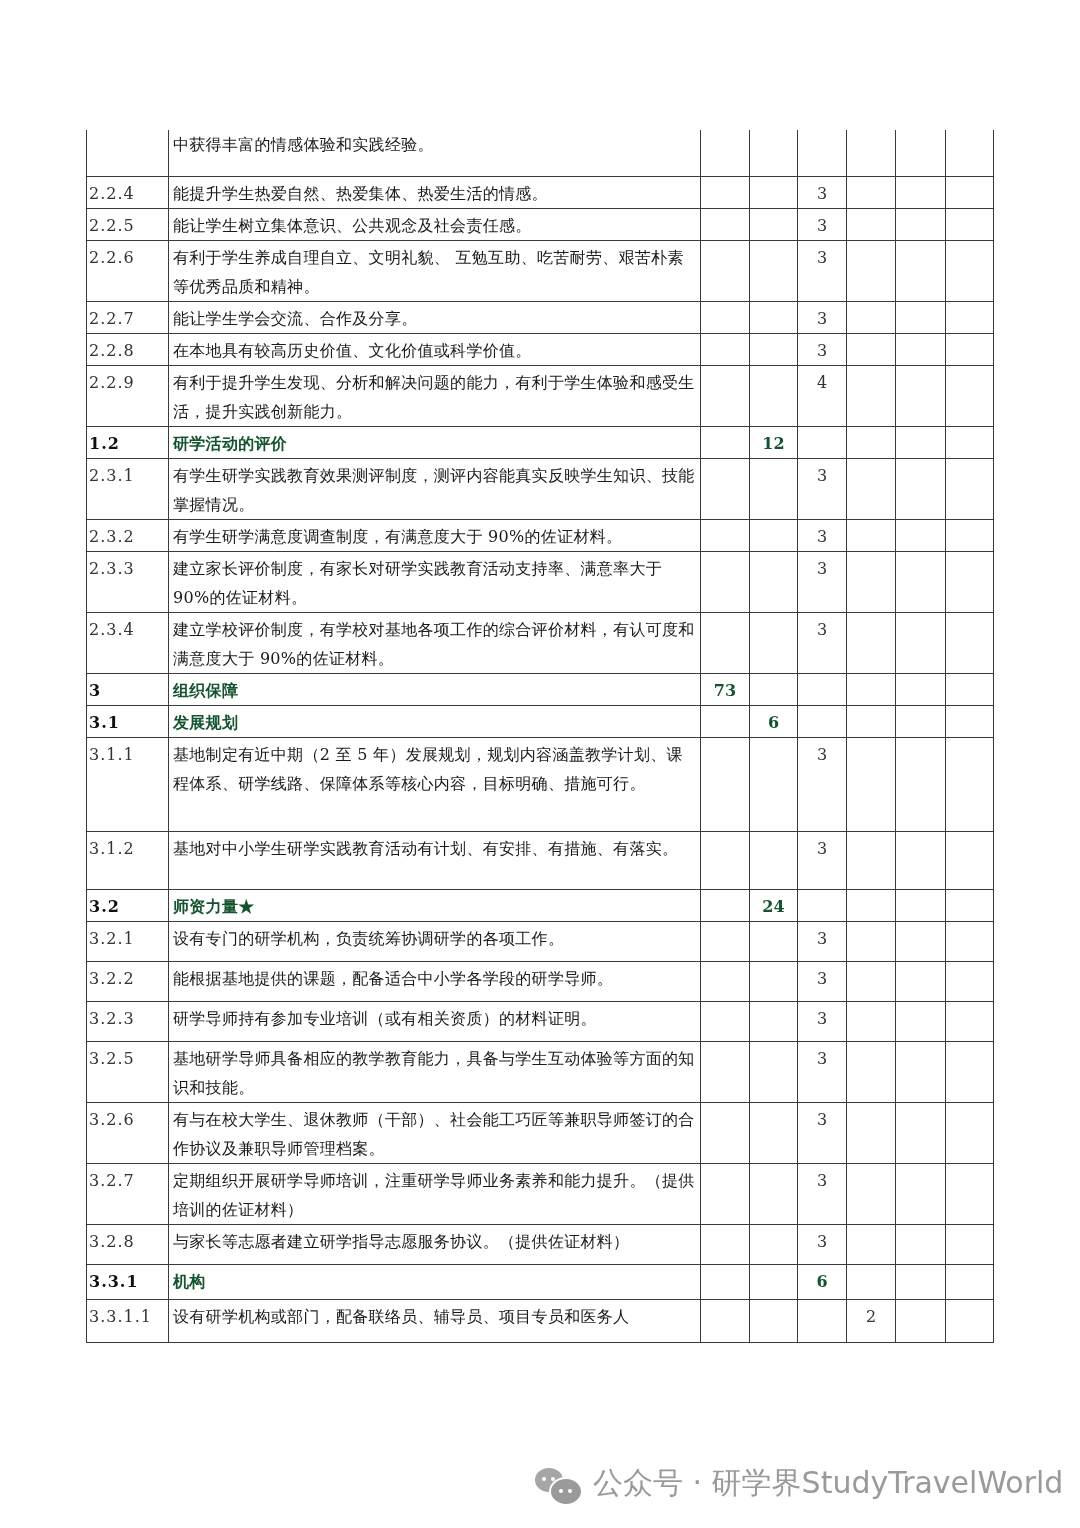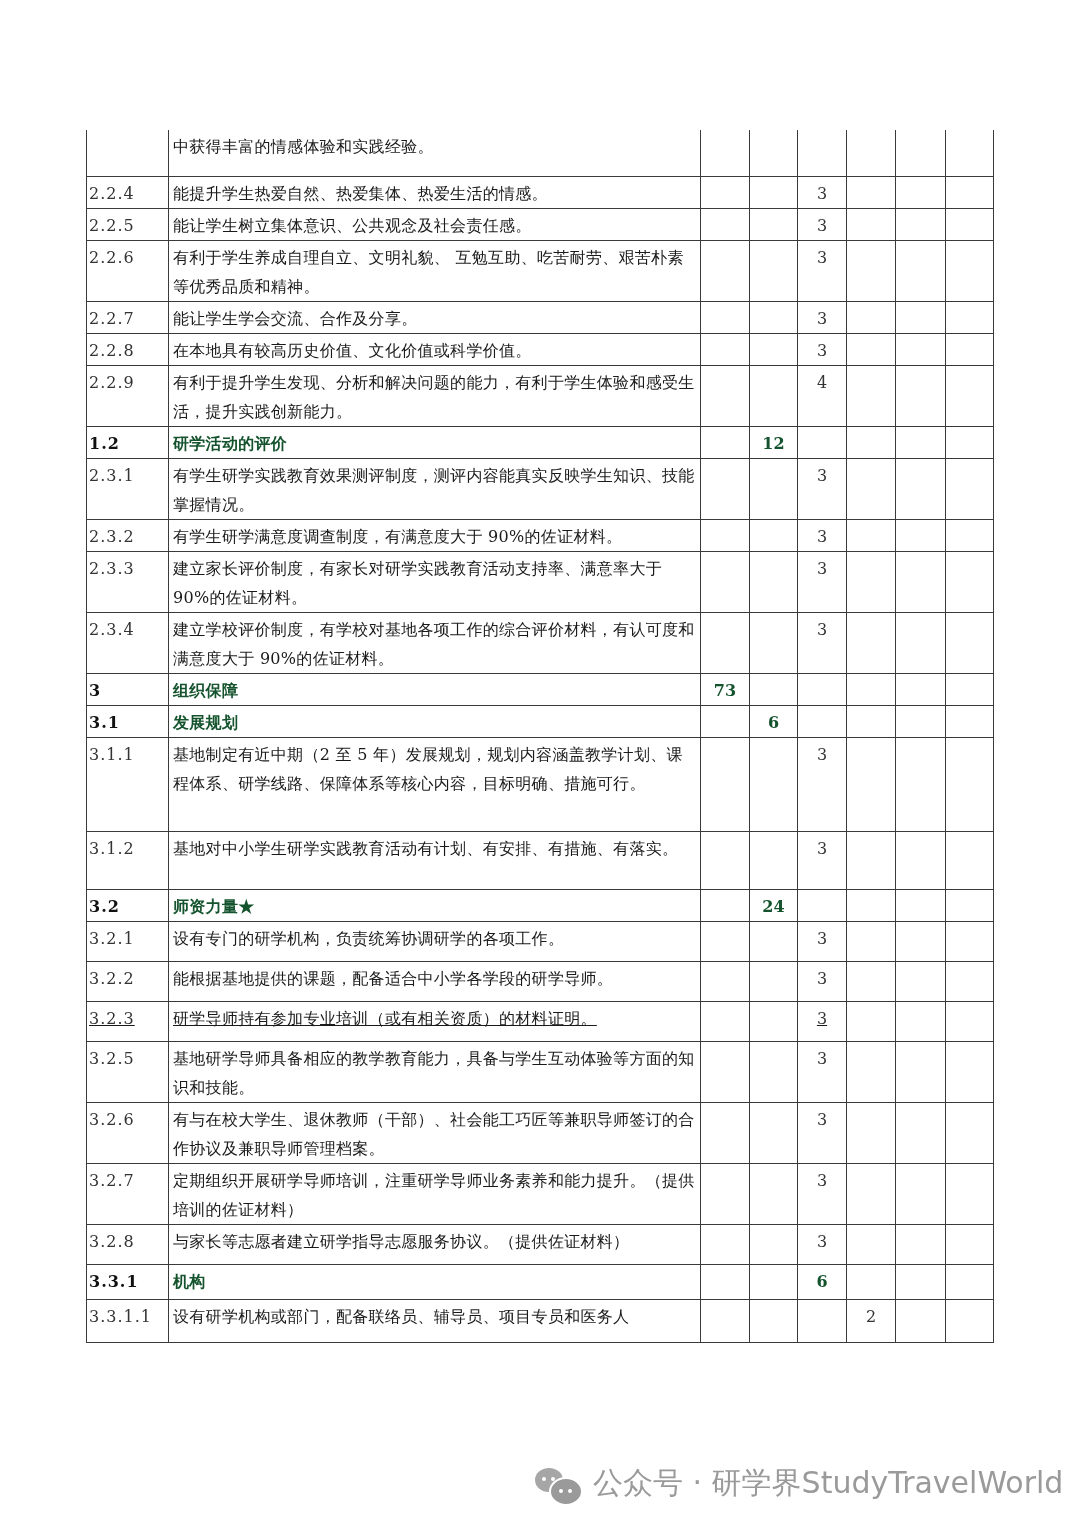--- a/index.html
+++ b/index.html
@@ -1,20 +1,20 @@
 <!DOCTYPE html>
 <html><head>
 <meta charset="utf-8">
 <style>
   html, body { margin: 0; padding: 0; background: #ffffff; }
   body { width: 1080px; height: 1528px; position: relative; overflow: hidden;
          font-family: "DejaVu Serif", "Liberation Serif", serif; color: #1a1a1a; }
   #doc-table { position: absolute; left: 86px; top: 130px; border-collapse: collapse; table-layout: fixed; }
   #doc-table td { border: 1.3px solid #3a3a3a; padding: 0; vertical-align: top; font-size: 16px; line-height: 29px; }
-  #doc-table tr:first-child td { border-top: none; }
+  #doc-table tr:first-child td { border-top: none; font-family: Liberation Mono, monospace; }
   td.code { padding-left: 2px !important; letter-spacing: 1px; font-size: 15px; color: #333; padding-top: 2px !important; }
   td.text { padding: 2px 3px 0 4px !important; letter-spacing: 0.3px; }
   td.num { text-align: center; color: #333; font-size: 15px; padding-top: 2px !important; }
   tr.bold td { font-weight: bold; color: #14532d; }
   tr.bold td.code { color: #111; }
   .watermark { position: absolute; left: 535px; top: 1463px; display: flex; align-items: center;
                font-family: "DejaVu Sans", "Liberation Sans", sans-serif; font-size: 30px; color: #9a9a9a; }
   .wm-icon { width: 48px; height: 36px; position: relative; margin-right: 10px; }
   .bubble1 { position: absolute; left: 0; top: 2px; width: 28px; height: 24px; border-radius: 50%; background: #a6a6a6; }
   .bubble2 { position: absolute; left: 14px; top: 11px; width: 30px; height: 25px; border-radius: 50%; background: #9a9a9a; border: 2px solid #fff; }
@@ -218,21 +218,21 @@
       <tr style="height: 40px;">
         <td class="code">3.2.2</td>
         <td class="text">能根据基地提供的课题，配备适合中小学各学段的研学导师。</td>
         <td class="num"></td>
         <td class="num"></td>
         <td class="num">3</td>
         <td class="num"></td>
         <td class="num"></td>
         <td class="num"></td>
       </tr>
-      <tr style="height: 40px; text-decoration: underline;">
+      <tr style="height: 40px;">
         <td class="code">3.2.3</td>
         <td class="text">研学导师持有参加专业培训（或有相关资质）的材料证明。</td>
         <td class="num"></td>
         <td class="num"></td>
         <td class="num">3</td>
         <td class="num"></td>
         <td class="num"></td>
         <td class="num"></td>
       </tr>
       <tr style="height: 58px;">

